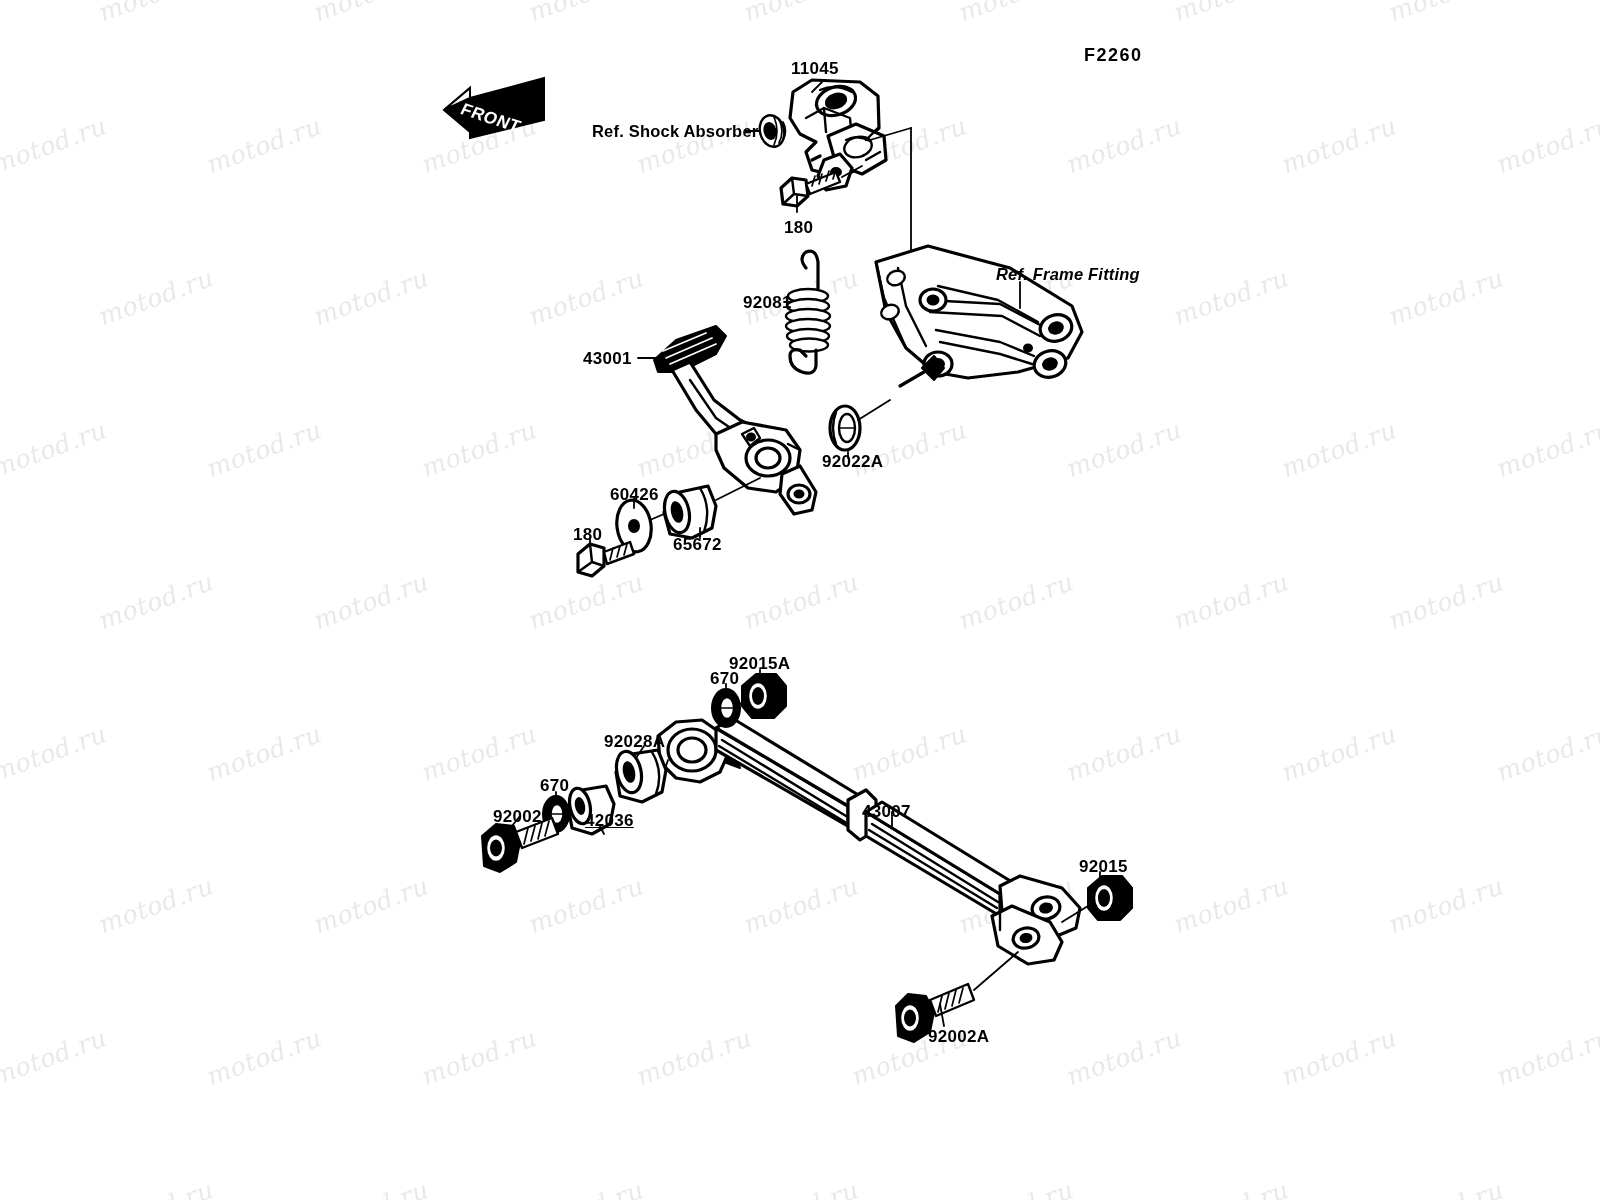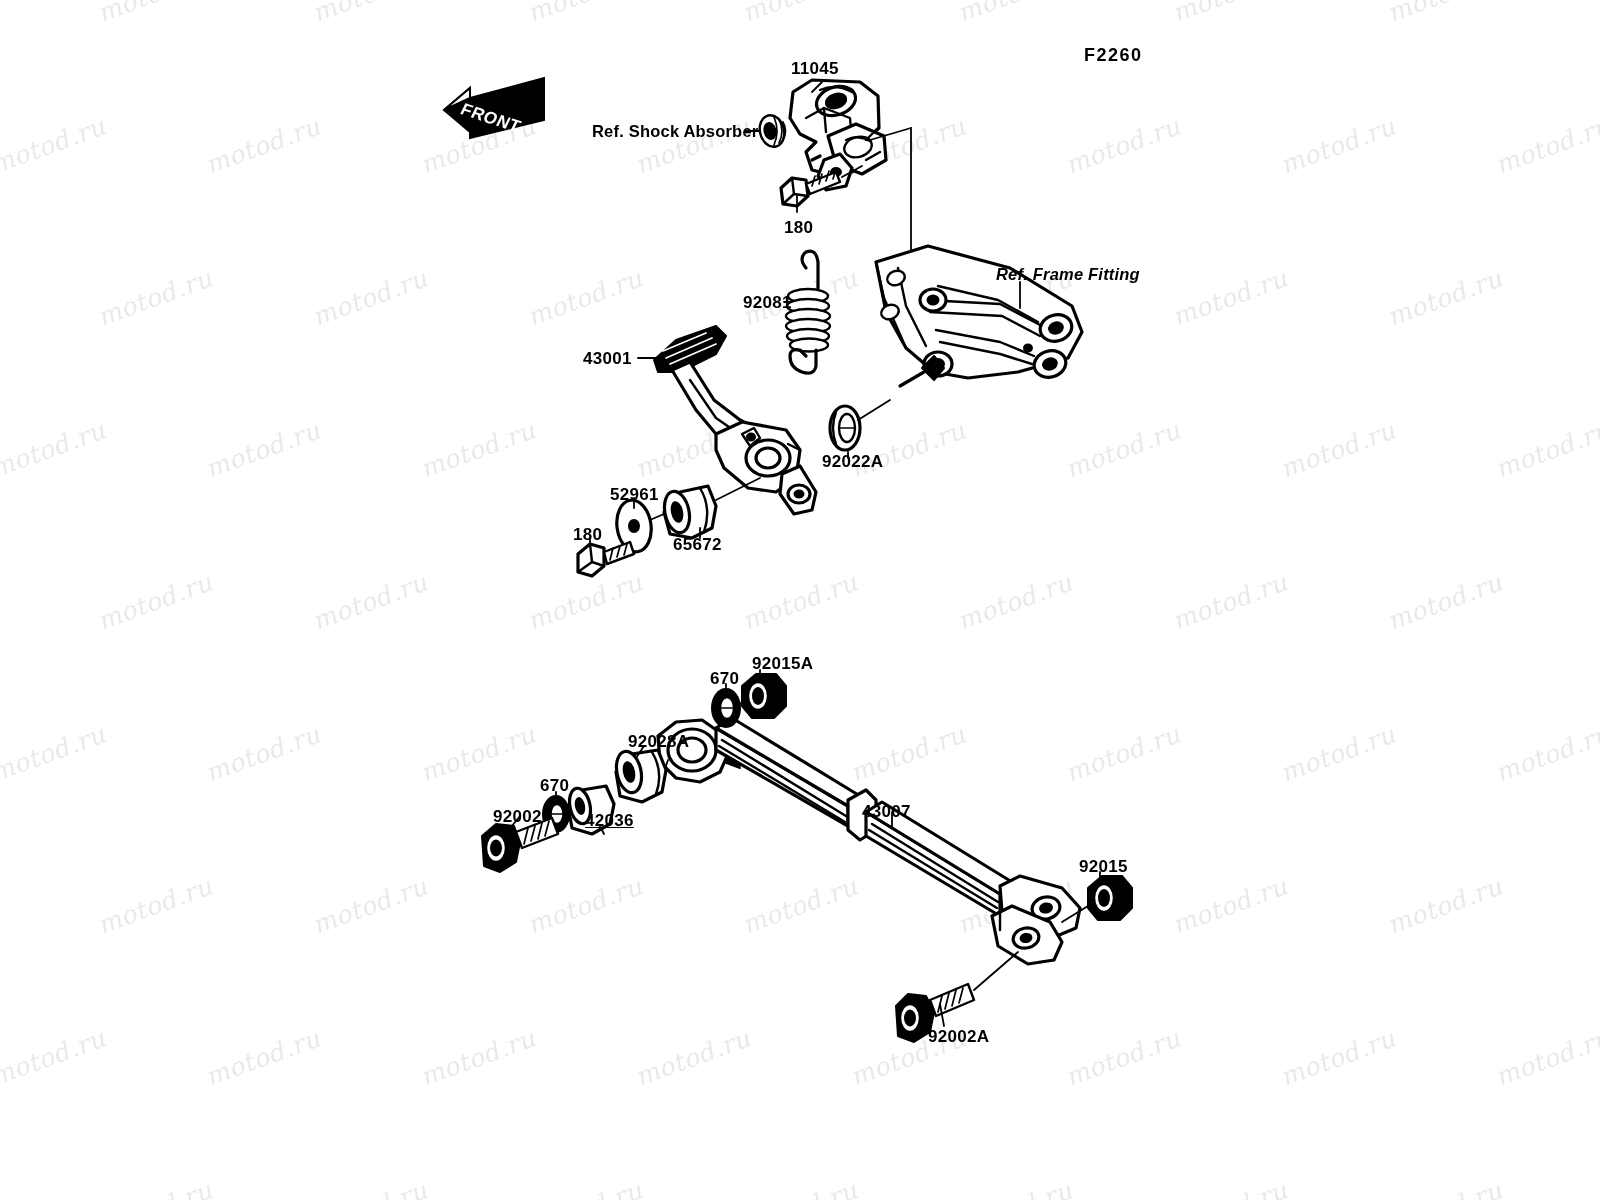--- a/index.html
+++ b/index.html
@@ -435,27 +435,27 @@
     </div>
 
     <div class="lbl ref" style="left:592px;top:123px;">Ref. Shock Absorber</div>
     <div class="lbl ref" style="left:996px;top:266px;font-style:italic;">Ref. Frame Fitting</div>
 
     <div class="lbl pnum" style="left:791px;top:60px;">11045</div>
     <div class="lbl pnum" style="left:784px;top:219px;">180</div>
     <div class="lbl pnum" style="left:743px;top:294px;">92081</div>
     <div class="lbl pnum" style="left:583px;top:350px;">43001</div>
     <div class="lbl pnum" style="left:822px;top:453px;">92022A</div>
-    <div class="lbl pnum" style="left:610px;top:486px;">52961</div>
+    <div class="lbl pnum" style="left:610px;top:486px;">60426</div>
     <div class="lbl pnum" style="left:673px;top:536px;">65672</div>
     <div class="lbl pnum" style="left:573px;top:526px;">180</div>
 
-    <div class="lbl pnum" style="left:729px;top:655px;margin-left:23px;">92015A</div>
+    <div class="lbl pnum" style="left:729px;top:655px;">92015A</div>
     <div class="lbl pnum" style="left:710px;top:670px;">670</div>
-    <div class="lbl pnum" style="left:628px;top:733px;">92028A</div>
+    <div class="lbl pnum" style="left:604px;top:733px;">92028A</div>
     <div class="lbl pnum" style="left:540px;top:777px;">670</div>
     <div class="lbl pnum" style="left:493px;top:808px;">92002</div>
     <div class="lbl pnum" style="left:585px;top:812px;text-decoration:underline;">42036</div>
     <div class="lbl pnum" style="left:862px;top:803px;">43007</div>
     <div class="lbl pnum" style="left:1079px;top:858px;">92015</div>
     <div class="lbl pnum" style="left:928px;top:1028px;">92002A</div>
 
   </div>
 </div>
 

